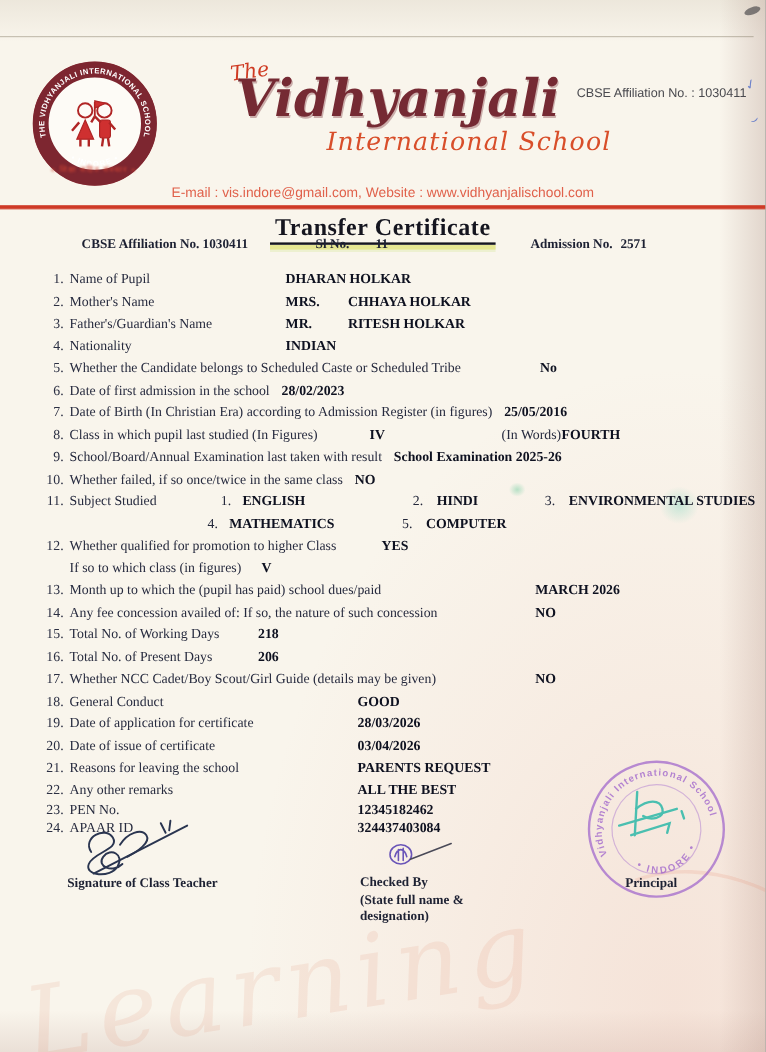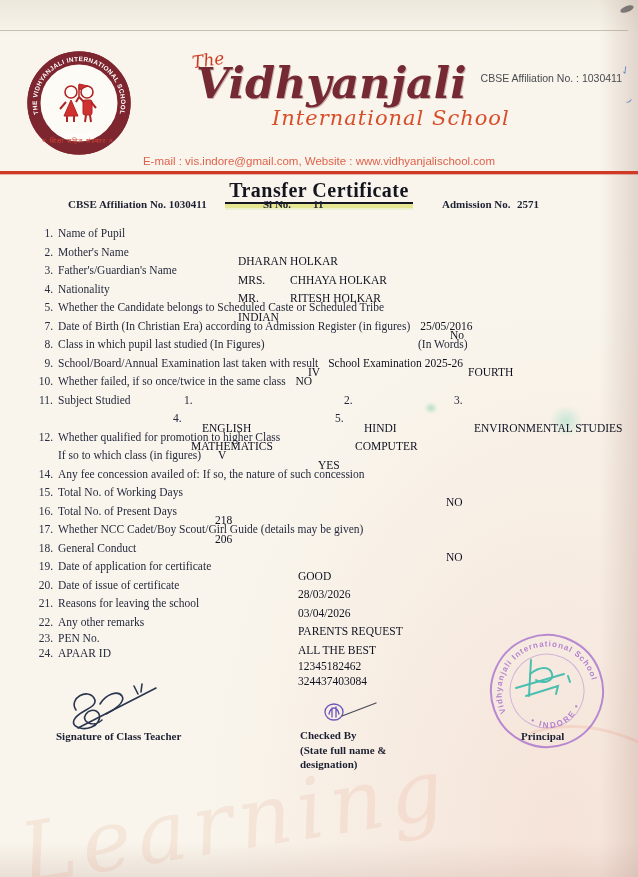--- a/index.html
+++ b/index.html
@@ -54,21 +54,21 @@
   .m-slv{left:313px;}
   .m-adm{left:442px;}
   .m-admv{left:517px;}
 
   
   .fields{position:absolute;left:36px;top:224px;width:586px;font-size:11.5px;}
   .row{position:relative;height:18.5px;line-height:18.5px;white-space:nowrap;}
   .row.tight{height:15.4px;line-height:15.4px;}
   .num{display:inline-block;width:17px;text-align:right;margin-right:5px;color:#2a2e42;}
   .lbl{color:#262a3e;}
-  .val{font-weight:normal;color:#0e1120;margin-top:28px;}
+  .val{font-weight:bold;color:#0e1120;}
   .inline-val{margin-left:7px;}
   .abs{position:absolute;top:0;}
   .vA{left:202px;}        
   .vA2{left:254px;}       
   .vB{left:414px;}        
   .vC{left:410px;}        
   .vD{left:262px;}        
   .vE{left:179px;}        
   .f8-fig{left:272px;} .f8-wlbl{left:382px;font-weight:normal;color:#262a3e;} .f8-words{left:432px;}
   .s1n{left:148px;} .s1{left:166px;} .s2n{left:308px;} .s2{left:328px;} .s3n{left:418px;} .s3{left:438px;}
@@ -159,20 +159,24 @@
     </div>
     <div class="row">
       <span class="num">4.</span><span class="lbl">Nationality</span>
       <span class="val abs vA">INDIAN</span>
     </div>
     <div class="row">
       <span class="num">5.</span><span class="lbl">Whether the Candidate belongs to Scheduled Caste or Scheduled Tribe</span>
       <span class="val abs vB">No</span>
     </div>
     <div class="row">
+      <span class="num">6.</span><span class="lbl">Date of first admission in the school</span>
+      <span class="val inline-val">28/02/2023</span>
+    </div>
+    <div class="row">
       <span class="num">7.</span><span class="lbl">Date of Birth (In Christian Era) according to Admission Register (in figures)</span>
       <span class="val inline-val">25/05/2016</span>
     </div>
     <div class="row">
       <span class="num">8.</span><span class="lbl">Class in which pupil last studied (In Figures)</span>
       <span class="val abs f8-fig">IV</span>
       <span class="abs f8-wlbl">(In Words)</span>
       <span class="val abs f8-words">FOURTH</span>
     </div>
     <div class="row">
@@ -198,20 +202,24 @@
       <span class="abs s5n">5.</span>
       <span class="val abs s5">COMPUTER</span>
     </div>
     <div class="row">
       <span class="num">12.</span><span class="lbl">Whether qualified for promotion to higher Class</span>
       <span class="val abs f12v">YES</span>
     </div>
     <div class="row">
       <span class="indent"></span><span class="lbl">If so to which class (in figures)</span>
       <span class="val" style="margin-left:14px;">V</span>
+    </div>
+    <div class="row">
+      <span class="num">13.</span><span class="lbl">Month up to which the (pupil has paid) school dues/paid</span>
+      <span class="val abs vC">MARCH 2026</span>
     </div>
     <div class="row">
       <span class="num">14.</span><span class="lbl">Any fee concession availed of: If so, the nature of such concession</span>
       <span class="val abs vC">NO</span>
     </div>
     <div class="row">
       <span class="num">15.</span><span class="lbl">Total No. of Working Days</span>
       <span class="val abs vE">218</span>
     </div>
     <div class="row">

